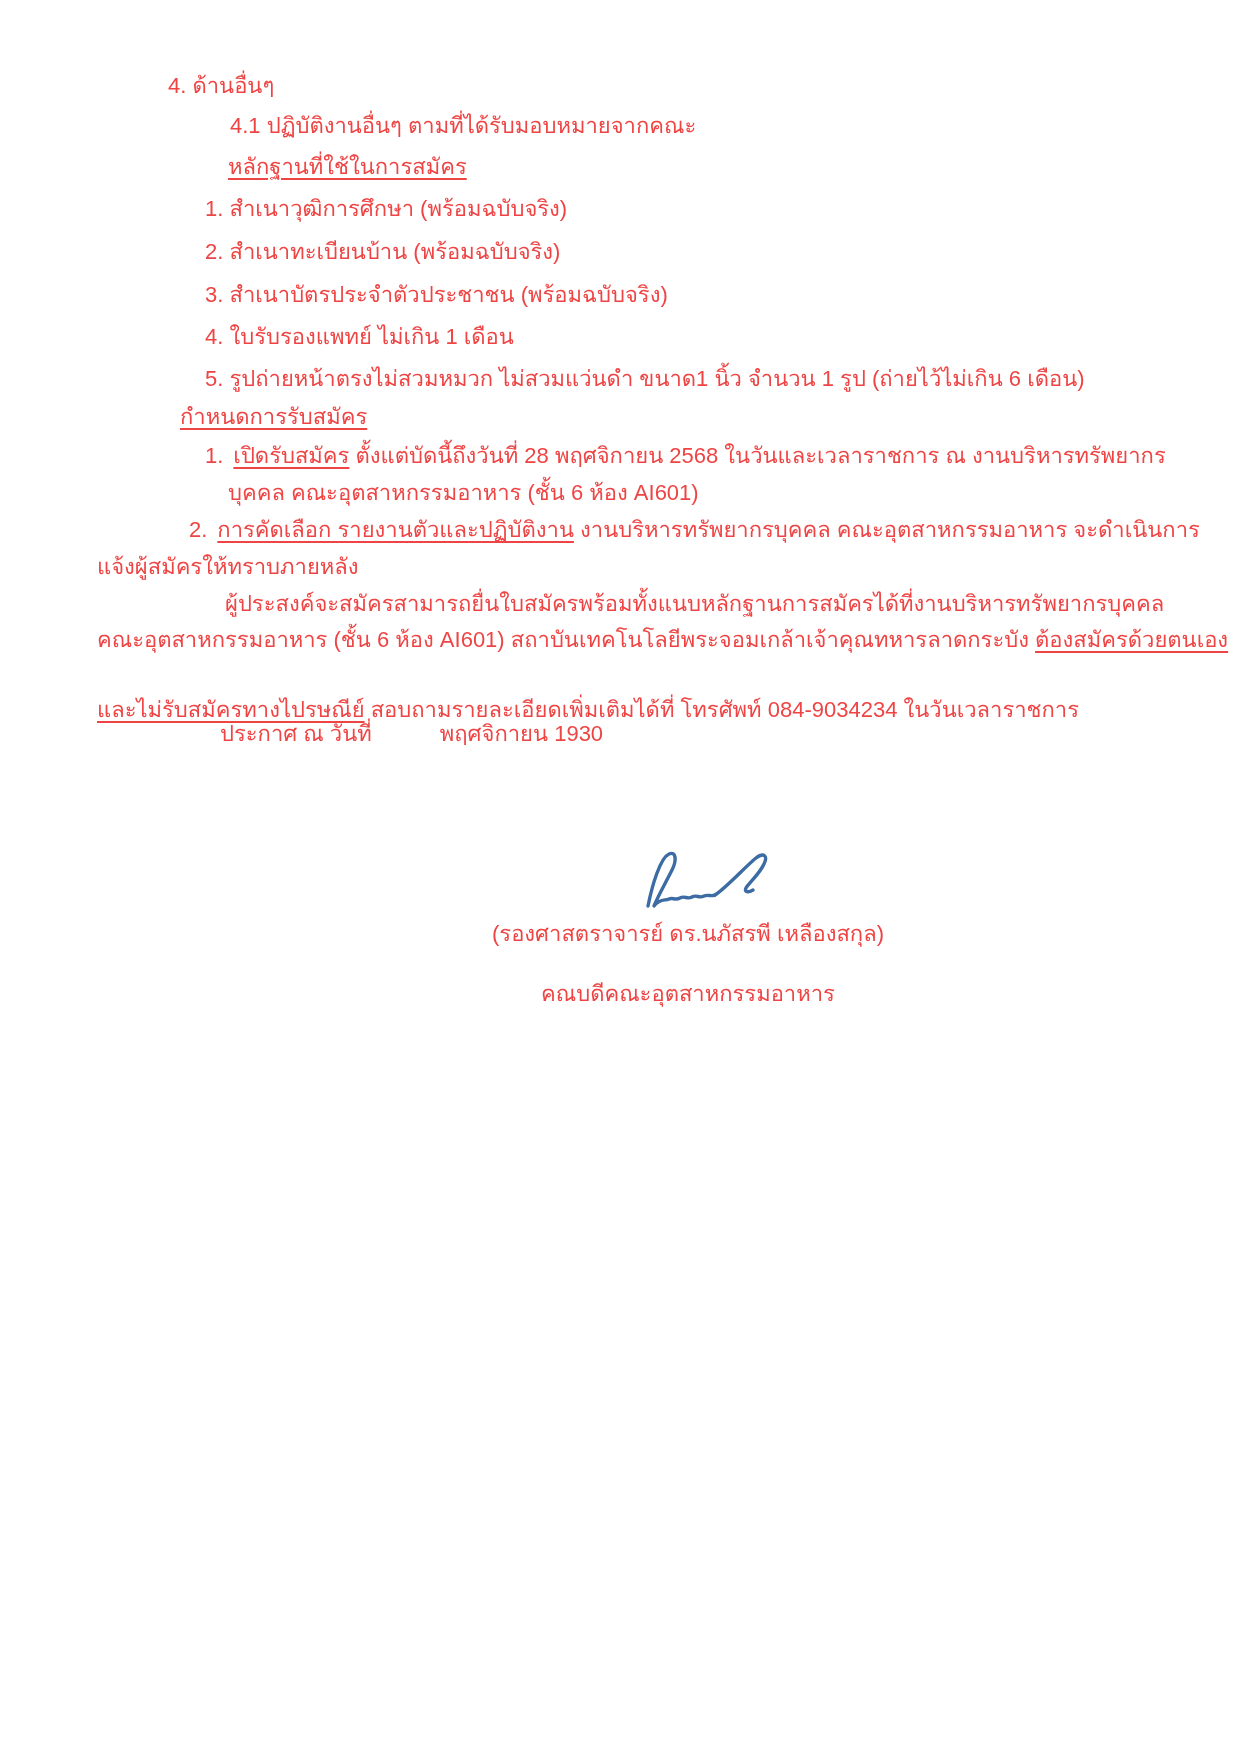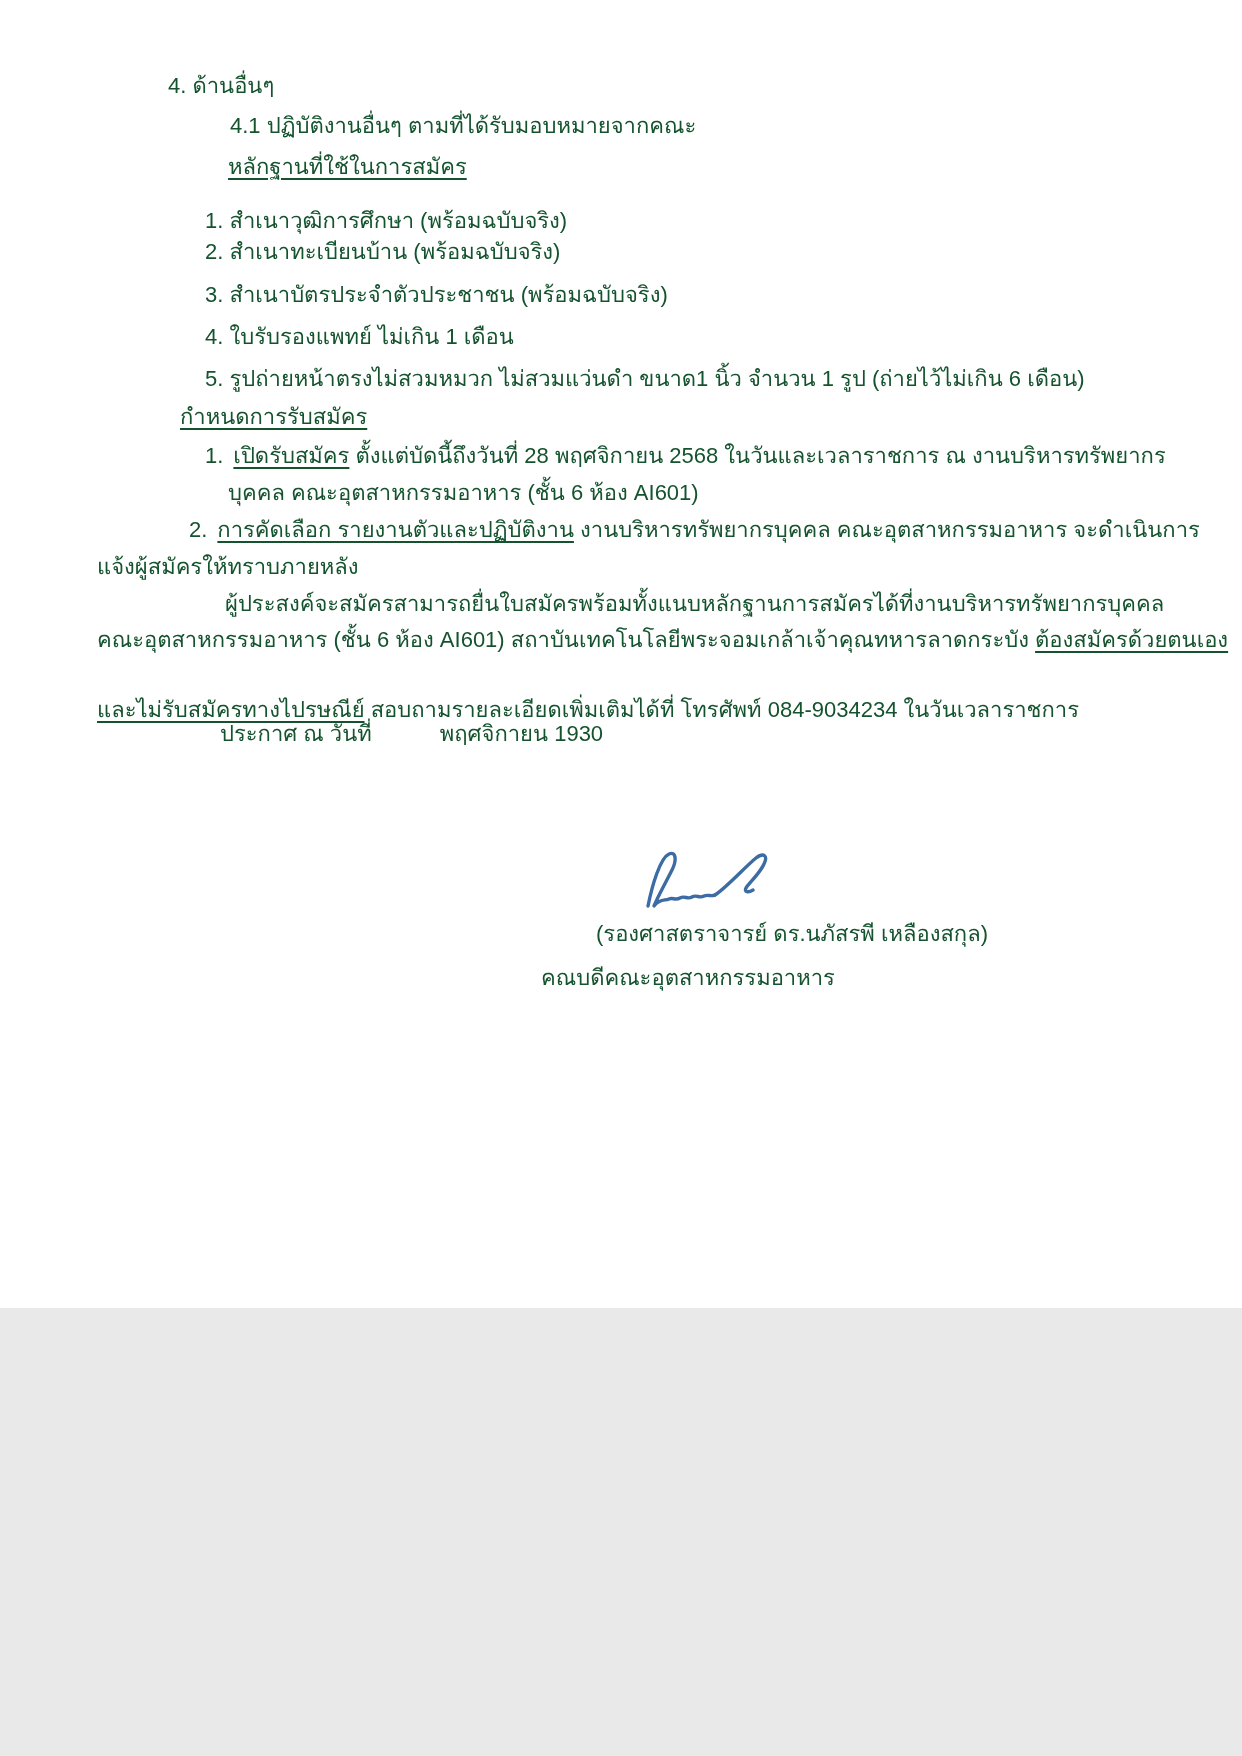--- a/index.html
+++ b/index.html
@@ -1,43 +1,43 @@
 <!DOCTYPE html>
 <html><head>
 <meta charset="utf-8">
 <style>
   html,body{margin:0;padding:0;background:#e9e9e9;}
   .page{
     position:relative;
-    width:1242px;height:1308px;
+    width:1242px;height:1756px;
     background:#ffffff;
     margin:0 auto;
     overflow:hidden;
     font-family:"Liberation Sans","DejaVu Sans",sans-serif;
-    color:#14532d;
+    color:#ef4444;
     font-size:22px;
     line-height:36px;
   }
   .line{
     position:absolute;
     white-space:nowrap;
   }
   .u{
     text-decoration:underline;
     text-underline-offset:4px;
   }
   .num{display:inline-block;margin-right:10px;}
   .spacer{display:inline-block;width:68px;}
   .sig-block{
     position:absolute;
     left:388px;top:916px;
     width:600px;
     text-align:center;
   }
-  .sig-name{display:block;margin-bottom:8px;white-space:nowrap;text-align:right;}
+  .sig-name{display:block;margin-bottom:24px;white-space:nowrap;}
   .sig-title{display:block;white-space:nowrap;}
   .sig-svg{
     position:absolute;
     left:638px;top:848px;
     width:136px;height:66px;
   }
 </style>
 </head>
 <body>
 
@@ -47,21 +47,21 @@
     <span>4. ด้านอื่นๆ</span>
   </div>
   <div class="line" style="left:230px;top:108px;">
     <span>4.1 ปฏิบัติงานอื่นๆ ตามที่ได้รับมอบหมายจากคณะ</span>
   </div>
 
   <div class="line" style="left:180px;top:149px;margin-left:48px;">
     <span class="u">หลักฐานที่ใช้ในการสมัคร</span>
   </div>
 
-  <div class="line" style="left:205px;top:203px;">
+  <div class="line" style="left:205px;top:191px;">
     <span>1. สำเนาวุฒิการศึกษา (พร้อมฉบับจริง)</span>
   </div>
   <div class="line" style="left:205px;top:234px;">
     <span>2. สำเนาทะเบียนบ้าน (พร้อมฉบับจริง)</span>
   </div>
   <div class="line" style="left:205px;top:277px;">
     <span>3. สำเนาบัตรประจำตัวประชาชน  (พร้อมฉบับจริง)</span>
   </div>
   <div class="line" style="left:205px;top:319px;">
     <span>4. ใบรับรองแพทย์ ไม่เกิน 1 เดือน</span>

